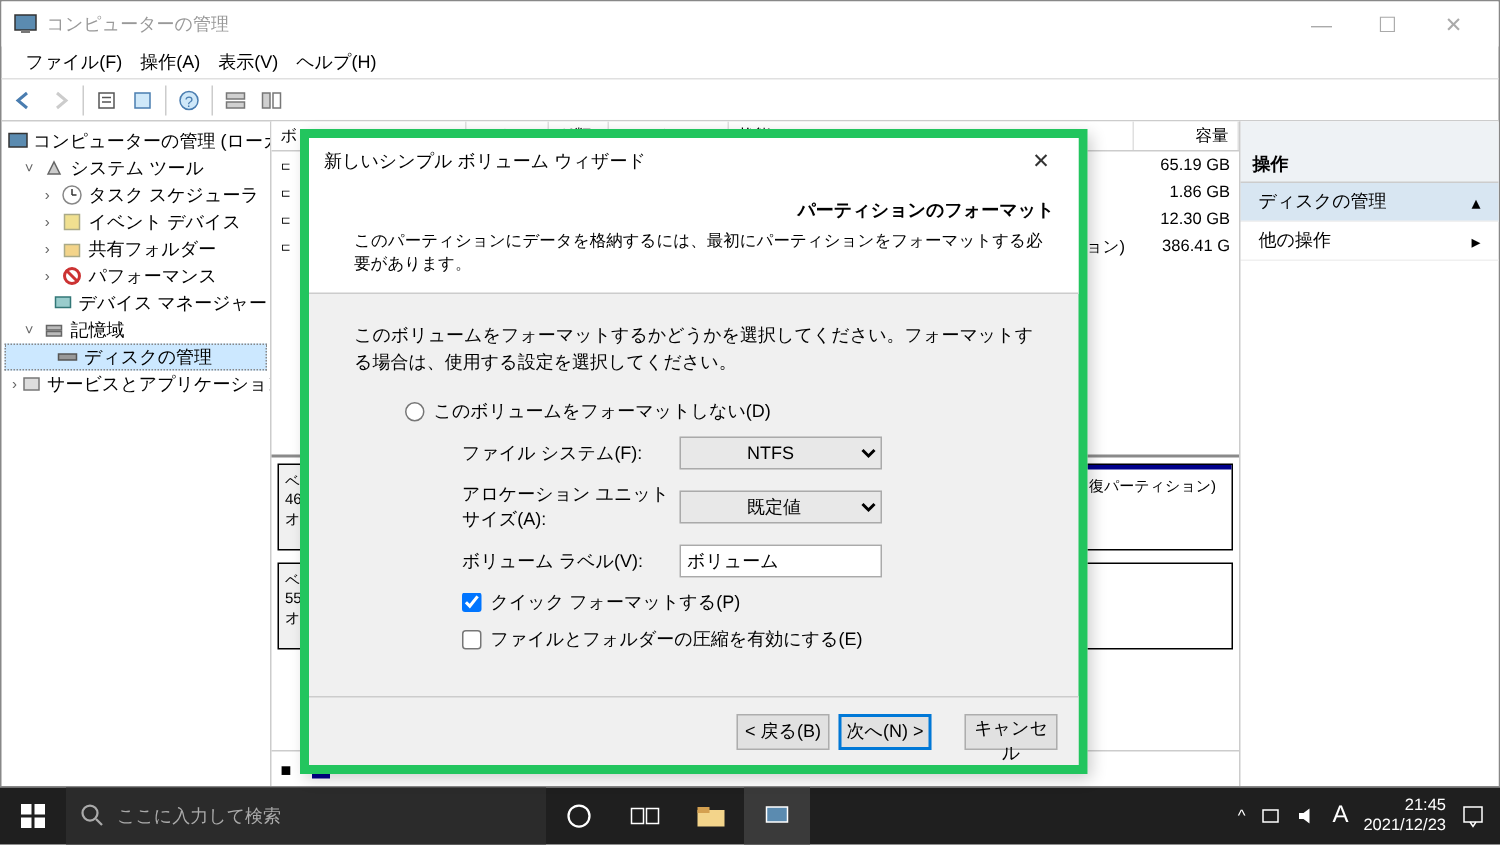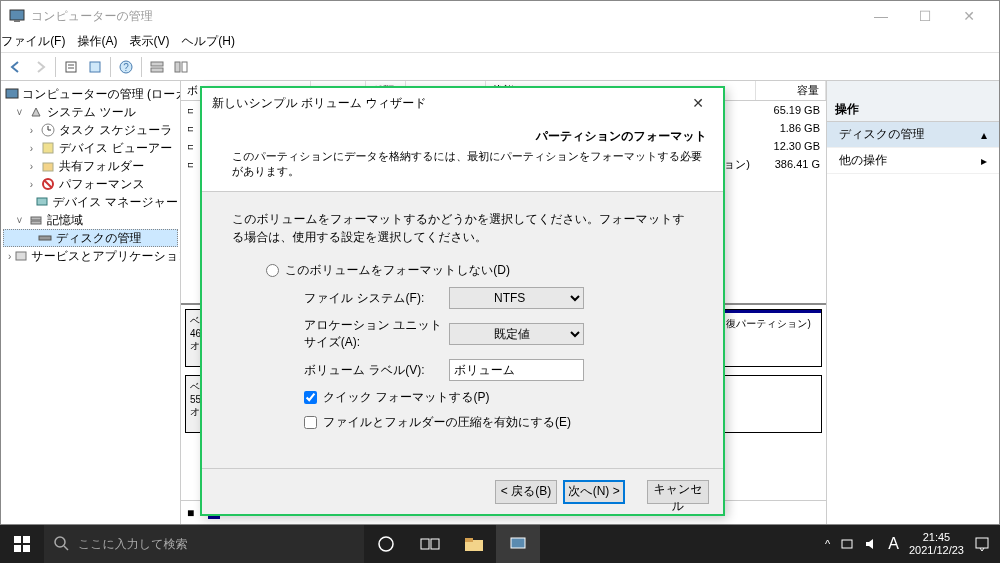--- a/index.html
+++ b/index.html
@@ -5,21 +5,21 @@
 * { box-sizing: border-box; margin: 0; padding: 0; font-family: "Yu Gothic UI", "Meiryo", sans-serif; }
 body { width: 1000px; height: 563px; overflow: hidden; background: #fff; font-size: 12px; }
 
 
 .window { width: 1000px; height: 525px; background: #fff; border: 1px solid #888; display: flex; flex-direction: column; }
 .titlebar { height: 30px; background: #fff; display: flex; align-items: center; padding: 0 8px; color: #999; }
 .titlebar .icon { width: 16px; height: 16px; margin-right: 6px; }
 .titlebar .title { flex: 1; }
 .titlebar .winbtns { display: flex; gap: 0; }
 .titlebar .winbtn { width: 44px; height: 28px; display: flex; align-items: center; justify-content: center; color: #aaa; font-size: 14px; }
-.menubar { height: 22px; display: flex; align-items: center; padding: 0 0; border-bottom: 1px solid #e0e0e0; gap: 12px; font-size: 12px; }
+.menubar { height: 22px; display: flex; align-items: center; padding: 0 16px; border-bottom: 1px solid #e0e0e0; gap: 12px; font-size: 12px; }
 .menubar span { cursor: default; }
 .toolbar { height: 28px; display: flex; align-items: center; padding: 2px 4px; border-bottom: 1px solid #ccc; gap: 2px; }
 .toolbar .tbtn { width: 22px; height: 22px; display: flex; align-items: center; justify-content: center; border: 1px solid transparent; }
 .toolbar .sep { width: 1px; height: 20px; background: #ccc; margin: 0 2px; }
 .body { flex: 1; display: flex; min-height: 0; }
 .tree { width: 180px; border-right: 1px solid #ccc; padding: 4px 2px; overflow: hidden; }
 .tree .node { display: flex; align-items: center; height: 18px; padding-left: 2px; white-space: nowrap; gap: 3px; }
 .tree .node.sel { background: #cce8ff; border: 1px dotted #888; }
 .tree .ind { display: inline-block; }
 .tree .tgl { width: 11px; text-align: center; color: #666; font-size: 10px; }
@@ -36,21 +36,21 @@
 .disk-part { border-left: 1px solid #000; padding: 4px; font-size: 10px; position: relative; }
 .disk-part.primary { border-top: 3px solid #00008b; }
 .legend-row { display: flex; align-items: center; height: 24px; gap: 4px; border-top: 1px solid #ccc; padding: 2px 6px; }
 .legend-sw { width: 12px; height: 12px; background: #00008b; }
 .right-pane { width: 172px; background: #fff; }
 .right-pane .hdr { background: #eef2f5; padding: 20px 8px; font-weight: bold; border-bottom: 1px solid #ccc; height: 22px; }
 .right-pane .item { padding: 4px 12px; display: flex; justify-content: space-between; align-items: center; border-bottom: 1px solid #f0f0f0; }
 .right-pane .item.sel { background: #d8e6f2; }
 
 
-.dialog { position: absolute; left: 200px; top: 86px; width: 525px; height: 430px; background: #f0f0f0; border: 2px solid #22c55e; box-shadow: 3px 3px 10px rgba(0,0,0,0.2); display: flex; flex-direction: column; z-index: 100; }
+.dialog { position: absolute; left: 200px; top: 86px; width: 525px; height: 430px; background: #f0f0f0; border: 6px solid #22c55e; box-shadow: 3px 3px 10px rgba(0,0,0,0.2); display: flex; flex-direction: column; z-index: 100; }
 .dlg-title { height: 30px; background: #fff; display: flex; align-items: center; padding: 0 10px; font-size: 12px; }
 .dlg-title .t { flex: 1; }
 .dlg-close { width: 30px; text-align: center; font-size: 14px; color: #333; }
 .dlg-head { background: #fff; padding: 10px 16px 12px; border-bottom: 1px solid #ccc; }
 .dlg-head .h1 { font-weight: bold; margin-bottom: 4px; text-align: right; }
 .dlg-head .h2 { padding-left: 14px; font-size: 11px; }
 .dlg-body { flex: 1; padding: 18px 30px; font-size: 12px; }
 .dlg-body .instr { margin-bottom: 16px; line-height: 1.5; }
 .radio-row { display: flex; align-items: center; margin: 6px 0 6px 34px; gap: 6px; }
 .radio-row input { margin: 0; }
@@ -63,21 +63,21 @@
 .dlg-foot button { width: 62px; height: 24px; background: #e1e1e1; border: 1px solid #adadad; font-size: 12px; }
 .dlg-foot button.primary { border: 2px solid #0078d7; }
 
 
 .taskbar { position: absolute; left: 0; bottom: 0; width: 1000px; height: 38px; background: #1f1f1f; display: flex; align-items: center; color: #fff; }
 .taskbar .start { width: 44px; height: 38px; display: flex; align-items: center; justify-content: center; }
 .taskbar .search { width: 320px; height: 38px; background: #2b2b2b; display: flex; align-items: center; padding: 0 10px; gap: 8px; color: #aaa; }
 .taskbar .tbicon { width: 44px; height: 38px; display: flex; align-items: center; justify-content: center; }
 .taskbar .spacer { flex: 1; }
 .taskbar .tray { display: flex; align-items: center; gap: 10px; padding: 0 10px; font-size: 11px; }
-.taskbar .clock { text-align: center; line-height: 1.2; }
+.taskbar .clock { text-align: right; line-height: 1.2; }
 
 svg { display: block; }
 </style>
 </head>
 <body>
 
 <div class="window">
   <div class="titlebar">
     <span class="icon">
       <svg width="16" height="16">
@@ -180,21 +180,21 @@
           <span>タスク スケジューラ</span>
         </div>
       <div class="node">
           <span class="ind" style="width:18px"></span>
           <span class="tgl">›</span>
           <span class="ico">
             <svg width="14" height="14">
               <rect x="2" y="2" width="10" height="10" fill="#f0e090" stroke="#aa8"></rect>
             </svg>
           </span>
-          <span>デバイス ビューアー</span>
+          <span>イベント デバイス</span>
         </div>
       <div class="node">
           <span class="ind" style="width:18px"></span>
           <span class="tgl">›</span>
           <span class="ico">
             <svg width="14" height="14">
               <rect x="2" y="4" width="10" height="8" fill="#f3d48a" stroke="#aa8"></rect>
             </svg>
           </span>
           <span>共有フォルダー</span>

